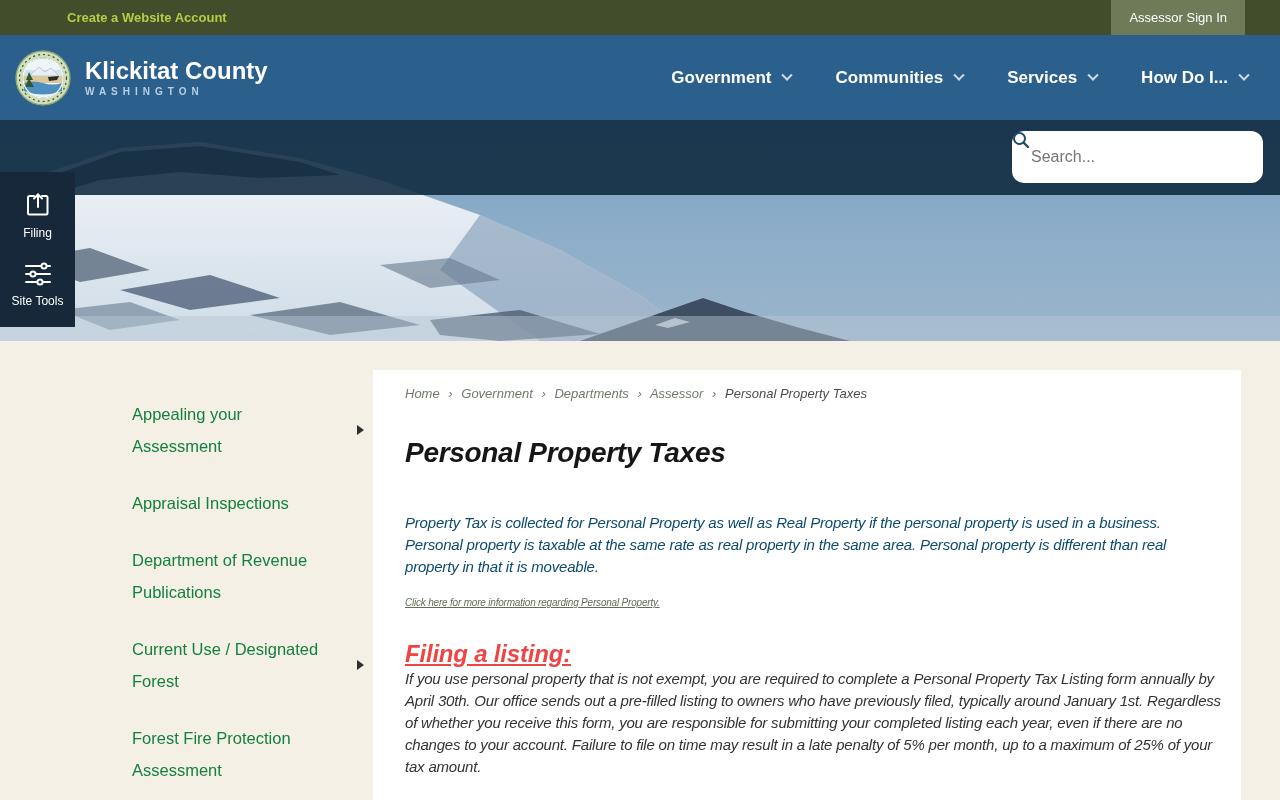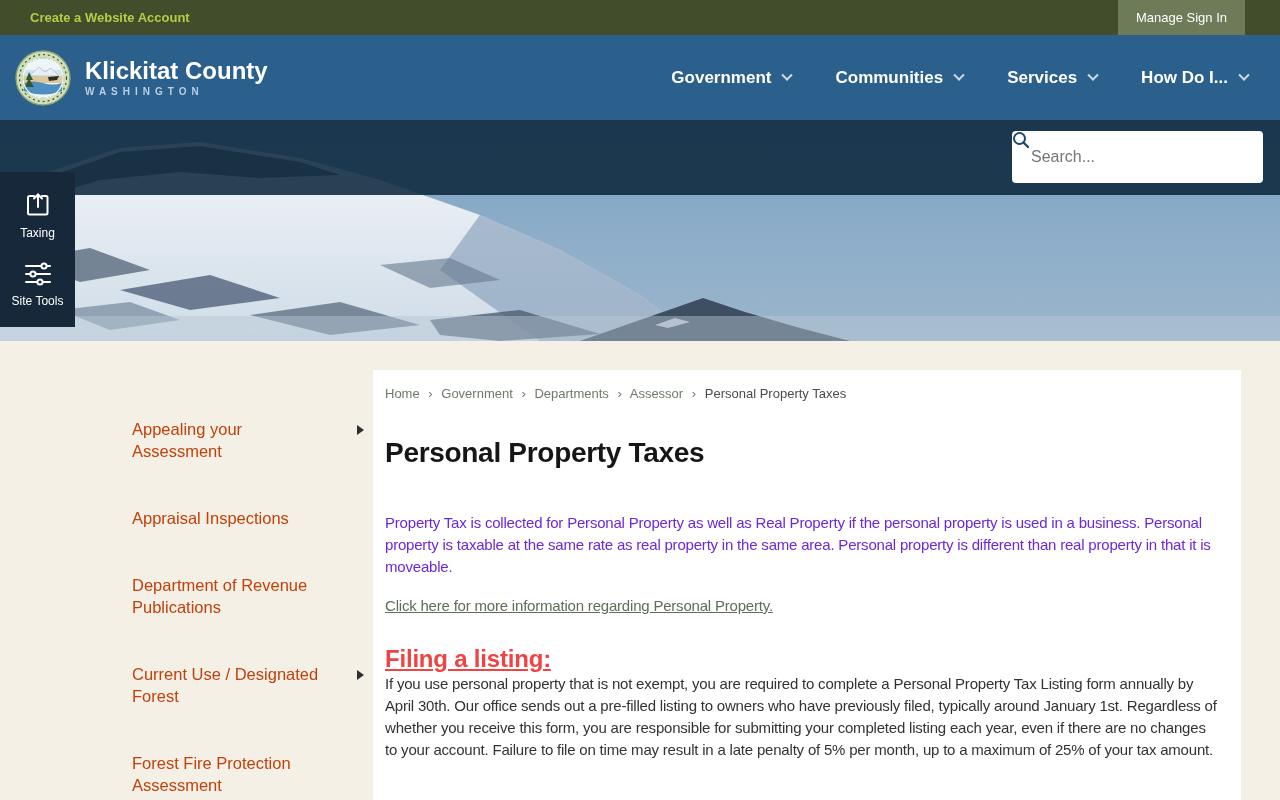--- a/index.html
+++ b/index.html
@@ -4,21 +4,21 @@
 <style>
   * { margin:0; padding:0; box-sizing:border-box; }
   html,body { width:1280px; height:800px; }
   body { font-family:"Liberation Sans", sans-serif; background:#f4f0e5; }
   .page { position:relative; width:1280px; height:800px; overflow:hidden; }
 
   
   .topbar {
     position:absolute; top:0; left:0; width:1280px; height:35px;
     background:#414d2b; color:#f2f2f2; font-size:13px;
-    display:flex; align-items:center;
+    display:flex; align-items:center;padding-left:37px;
   }
   .topbar-left { padding-left:30px; display:flex; align-items:center; gap:4px; }
   .account-link { color:#b5cc45; font-weight:bold; text-decoration:none; cursor:pointer; }
   .signin-btn {
     position:absolute; right:35px; top:0; height:35px;
     background:#6d7b58; color:#ffffff; border:none; font-size:13px;
     padding:0 18px; cursor:pointer; font-family:"Liberation Sans",sans-serif;
   }
 
   
@@ -41,21 +41,21 @@
 
   
   .hero { position:absolute; top:120px; left:0; width:1280px; height:221px; overflow:hidden; }
   .hero svg { position:absolute; top:0; left:0; }
   .hero-band {
     position:absolute; top:0; left:0; width:1280px; height:75px;
     background:rgba(13,39,61,0.87);
   }
   .searchbox {
     position:absolute; top:11px; right:17px; width:251px; height:52px;
-    background:#ffffff; border-radius:4px; display:flex; align-items:center;
+    background:#ffffff; border-radius:12px; display:flex; align-items:center;
   }
   .searchbox input {
     flex:1; border:none; outline:none; font-size:16px; color:#333;
     padding-left:19px; background:transparent; font-family:"Liberation Sans",sans-serif;
   }
   .searchbox input::placeholder { color:#757575; }
   .search-btn { background:none; border:none; cursor:pointer; padding:0 14px 0 4px; display:flex; align-items:center; }
 
   
   .rail {
@@ -67,58 +67,58 @@
   .rail-item .lbl { font-size:12px; margin-top:8px; color:#fff; white-space:nowrap; }
 
   
   .content { position:absolute; top:341px; left:0; width:1280px; height:459px; background:#f4f0e5; }
 
   .sidemenu { position:absolute; left:132px; top:57px; width:232px; }
   .menu-item {
     display:flex; align-items:center; justify-content:space-between;
     margin-bottom:25px; cursor:pointer;
   }
-  .menu-item .mi-label { color:#c2410c; font-size:16.5px; line-height:22px; width:200px;margin-top:20px; }
+  .menu-item .mi-label { color:#15803d; font-size:16.5px; line-height:32px; width:200px; }
   .tri {
     width:0; height:0; border-left:7px solid #2f2f2f;
     border-top:5px solid transparent; border-bottom:5px solid transparent; flex:none;
   }
 
   .panel {
     position:absolute; left:373px; top:29px; width:868px; height:430px;
-    background:#ffffff; padding:16px 20px 0 12px;
+    background:#ffffff; padding:16px 20px 0 32px;font-style:italic;
   }
   .breadcrumb { font-size:13px; color:#6e7a68; }
   .breadcrumb a { color:#6e7a68; text-decoration:none; cursor:pointer; }
   .breadcrumb .sep { margin:0 5px; }
   .breadcrumb .current { color:#4b4b4b; }
 
   .page-title { font-size:28px; font-weight:bold; color:#161616; margin-top:36px; letter-spacing:-0.3px; }
 
-  .body-text { font-size:15px; line-height:22px; color:#6d28d9; margin-top:43px; letter-spacing:-0.2px; }
+  .body-text { font-size:15px; line-height:22px; color:#0c4a6e; margin-top:43px; letter-spacing:-0.2px; }
   .more-link {
-    display:inline-block; margin-top:19px; font-size:15px; color:#606e54;
+    display:inline-block; margin-top:19px; font-size:10px; color:#606e54;
     text-decoration:underline; cursor:pointer; letter-spacing:-0.2px;
   }
   .section-heading {
     margin-top:30px; font-size:24px; font-weight:bold; color:#ef4444;
     text-decoration:underline; cursor:pointer; letter-spacing:-0.2px;
   }
   .section-body { font-size:15px; line-height:22px; color:#333333; letter-spacing:-0.2px; }
 </style>
 </head>
 <body>
 
 <div class="page">
 
   <div class="topbar">
     <div class="topbar-left">
       <a class="account-link">Create a Website Account</a>
     </div>
-    <button class="signin-btn">Manage Sign In</button>
+    <button class="signin-btn">Assessor Sign In</button>
   </div>
 
   <div class="siteheader">
     <div class="brand">
       <svg class="seal" viewBox="0 0 56 56">
         <circle cx="28" cy="28" r="27" fill="#cfdfb9"></circle>
         <circle cx="28" cy="28" r="27" fill="none" stroke="#8ba678" stroke-width="1.5"></circle>
         <circle cx="28" cy="28" r="20" fill="#eef5f9" stroke="#5c7a4a" stroke-width="1"></circle>
         <circle cx="28" cy="28" r="23.5" fill="none" stroke="#41502c" stroke-width="1.2" stroke-dasharray="2 3"></circle>
         <g>
@@ -201,21 +201,21 @@
     </div>
   </div>
 
   <div class="rail">
     <div class="rail-item">
       <svg width="26" height="26" viewBox="0 0 26 26">
         <path d="M9 4 H4.5 Q3 4 3 5.5 V21 Q3 22.5 4.5 22.5 H21 Q22.5 22.5 22.5 21 V5.5 Q22.5 4 21 4 H17" fill="none" stroke="#ffffff" stroke-width="2" stroke-linecap="round"></path>
         <line x1="13" y1="15" x2="13" y2="2.5" stroke="#ffffff" stroke-width="2" stroke-linecap="round"></line>
         <path d="M9 6.5 L13 2.5 L17 6.5" fill="none" stroke="#ffffff" stroke-width="2" stroke-linecap="round" stroke-linejoin="round"></path>
       </svg>
-      <span class="lbl">Taxing</span>
+      <span class="lbl">Filing</span>
     </div>
     <div class="rail-item">
       <svg width="30" height="26" viewBox="0 0 30 26">
         <line x1="3" y1="6" x2="27" y2="6" stroke="#ffffff" stroke-width="2" stroke-linecap="round"></line>
         <circle cx="21" cy="6" r="2.6" fill="#16283a" stroke="#ffffff" stroke-width="2"></circle>
         <line x1="3" y1="14" x2="27" y2="14" stroke="#ffffff" stroke-width="2" stroke-linecap="round"></line>
         <circle cx="10" cy="14" r="2.6" fill="#16283a" stroke="#ffffff" stroke-width="2"></circle>
         <line x1="3" y1="22" x2="27" y2="22" stroke="#ffffff" stroke-width="2" stroke-linecap="round"></line>
         <circle cx="17" cy="22" r="2.6" fill="#16283a" stroke="#ffffff" stroke-width="2"></circle>
       </svg>

